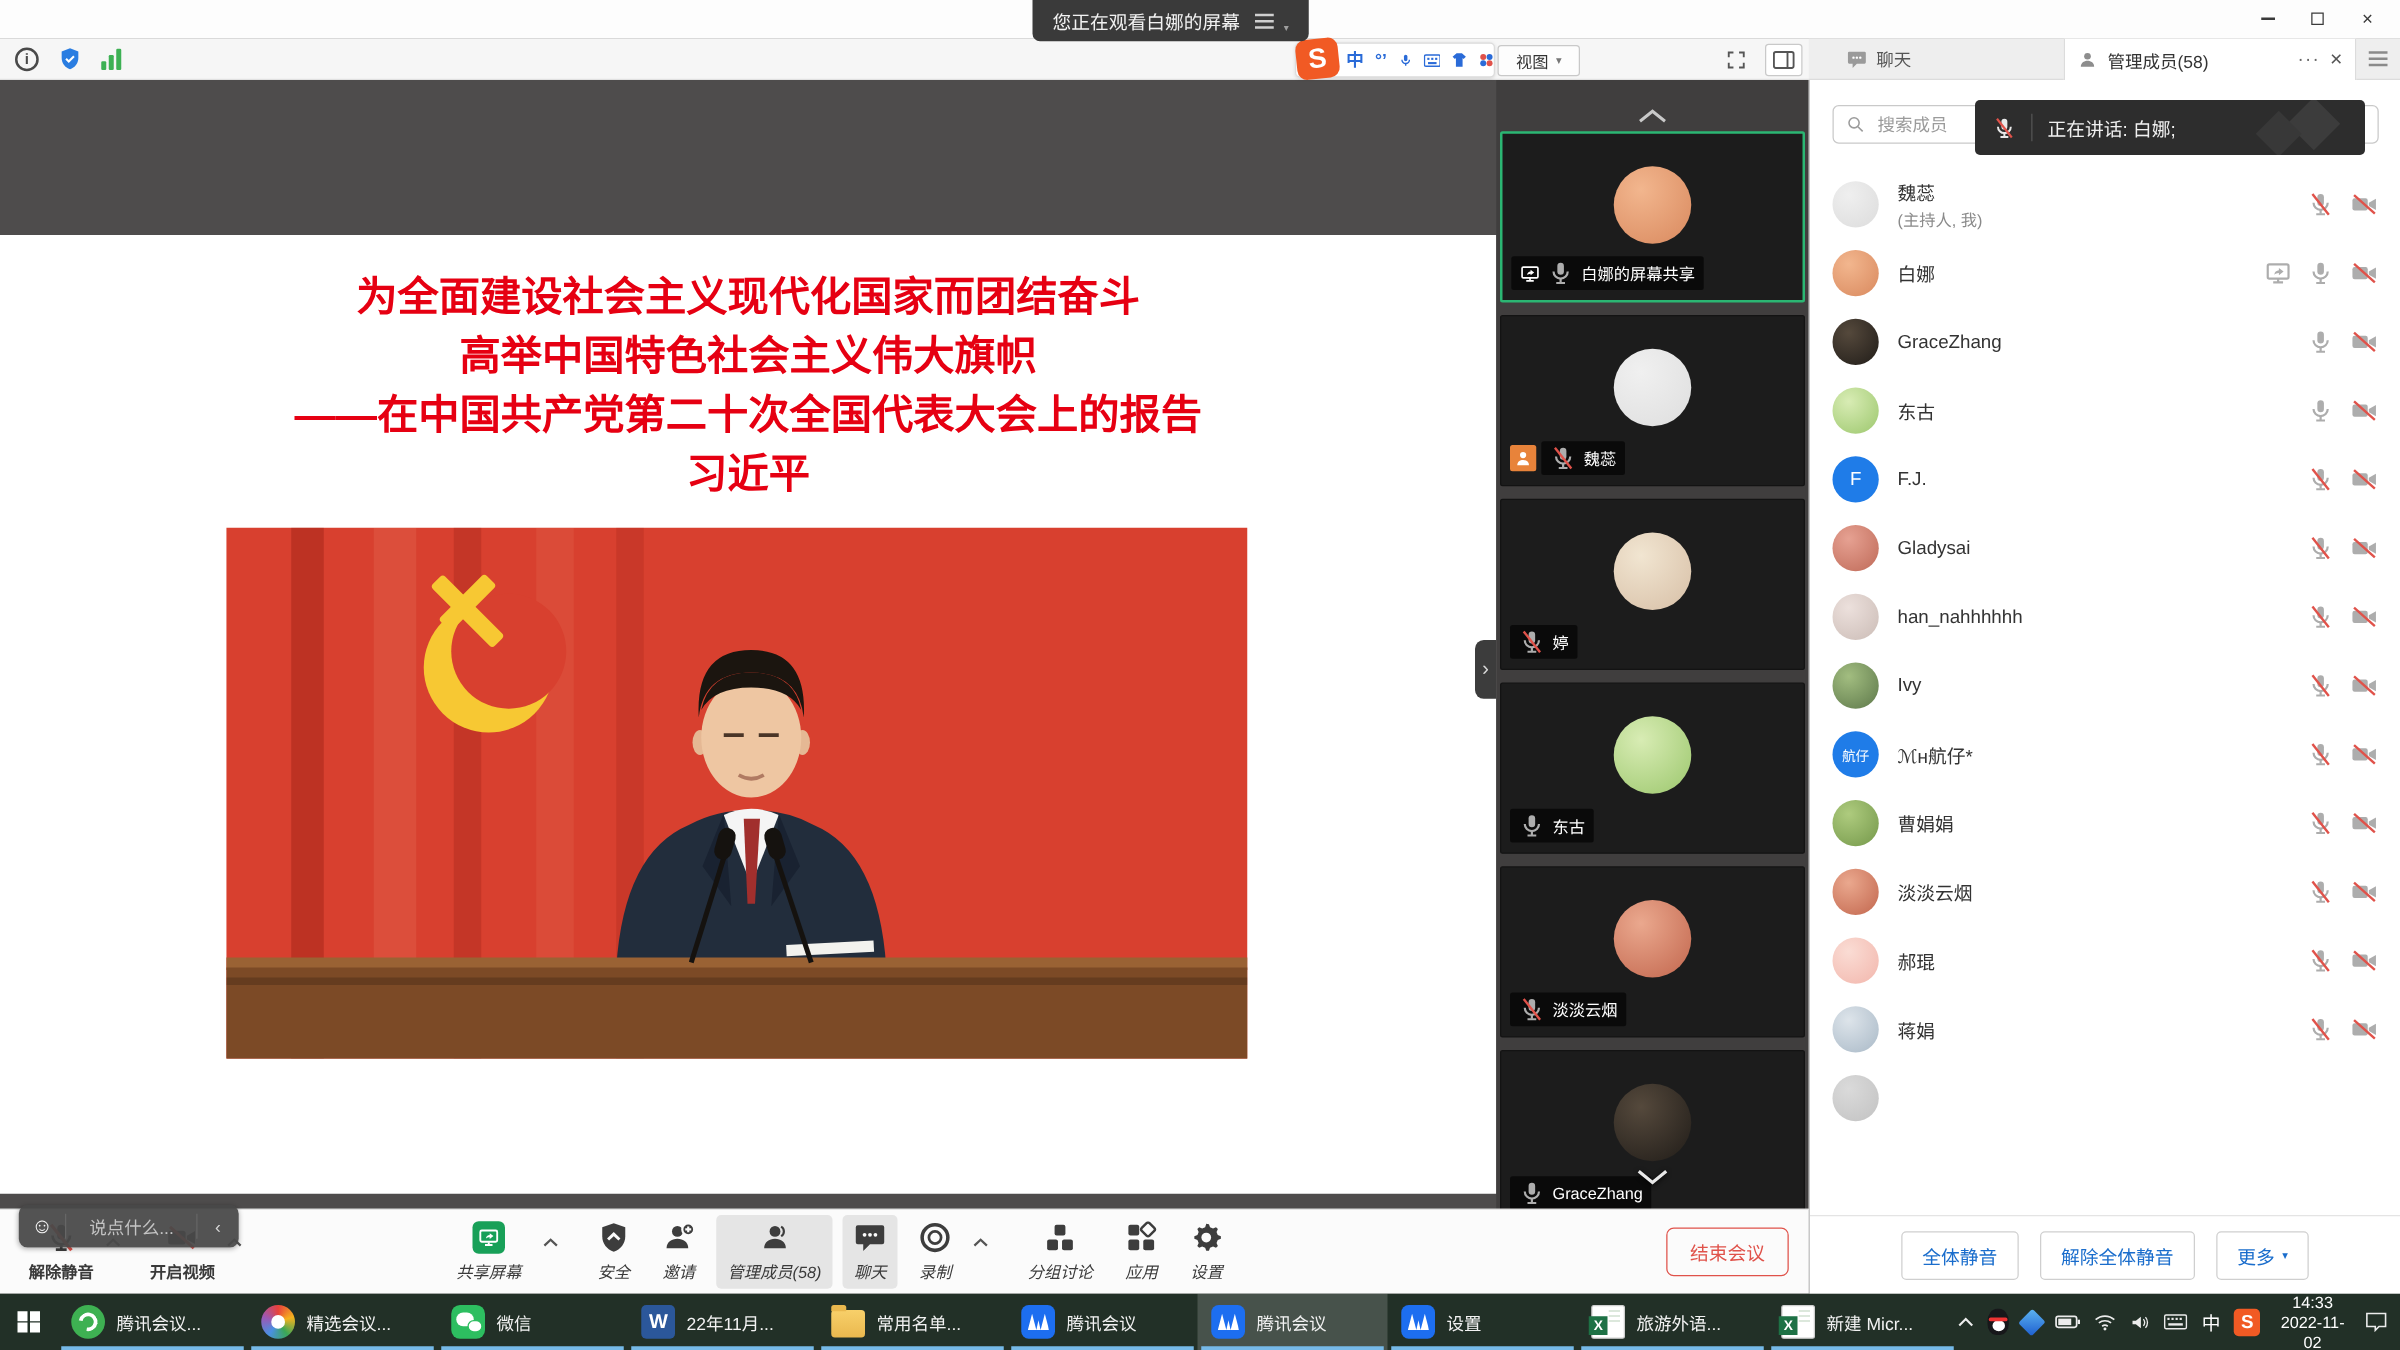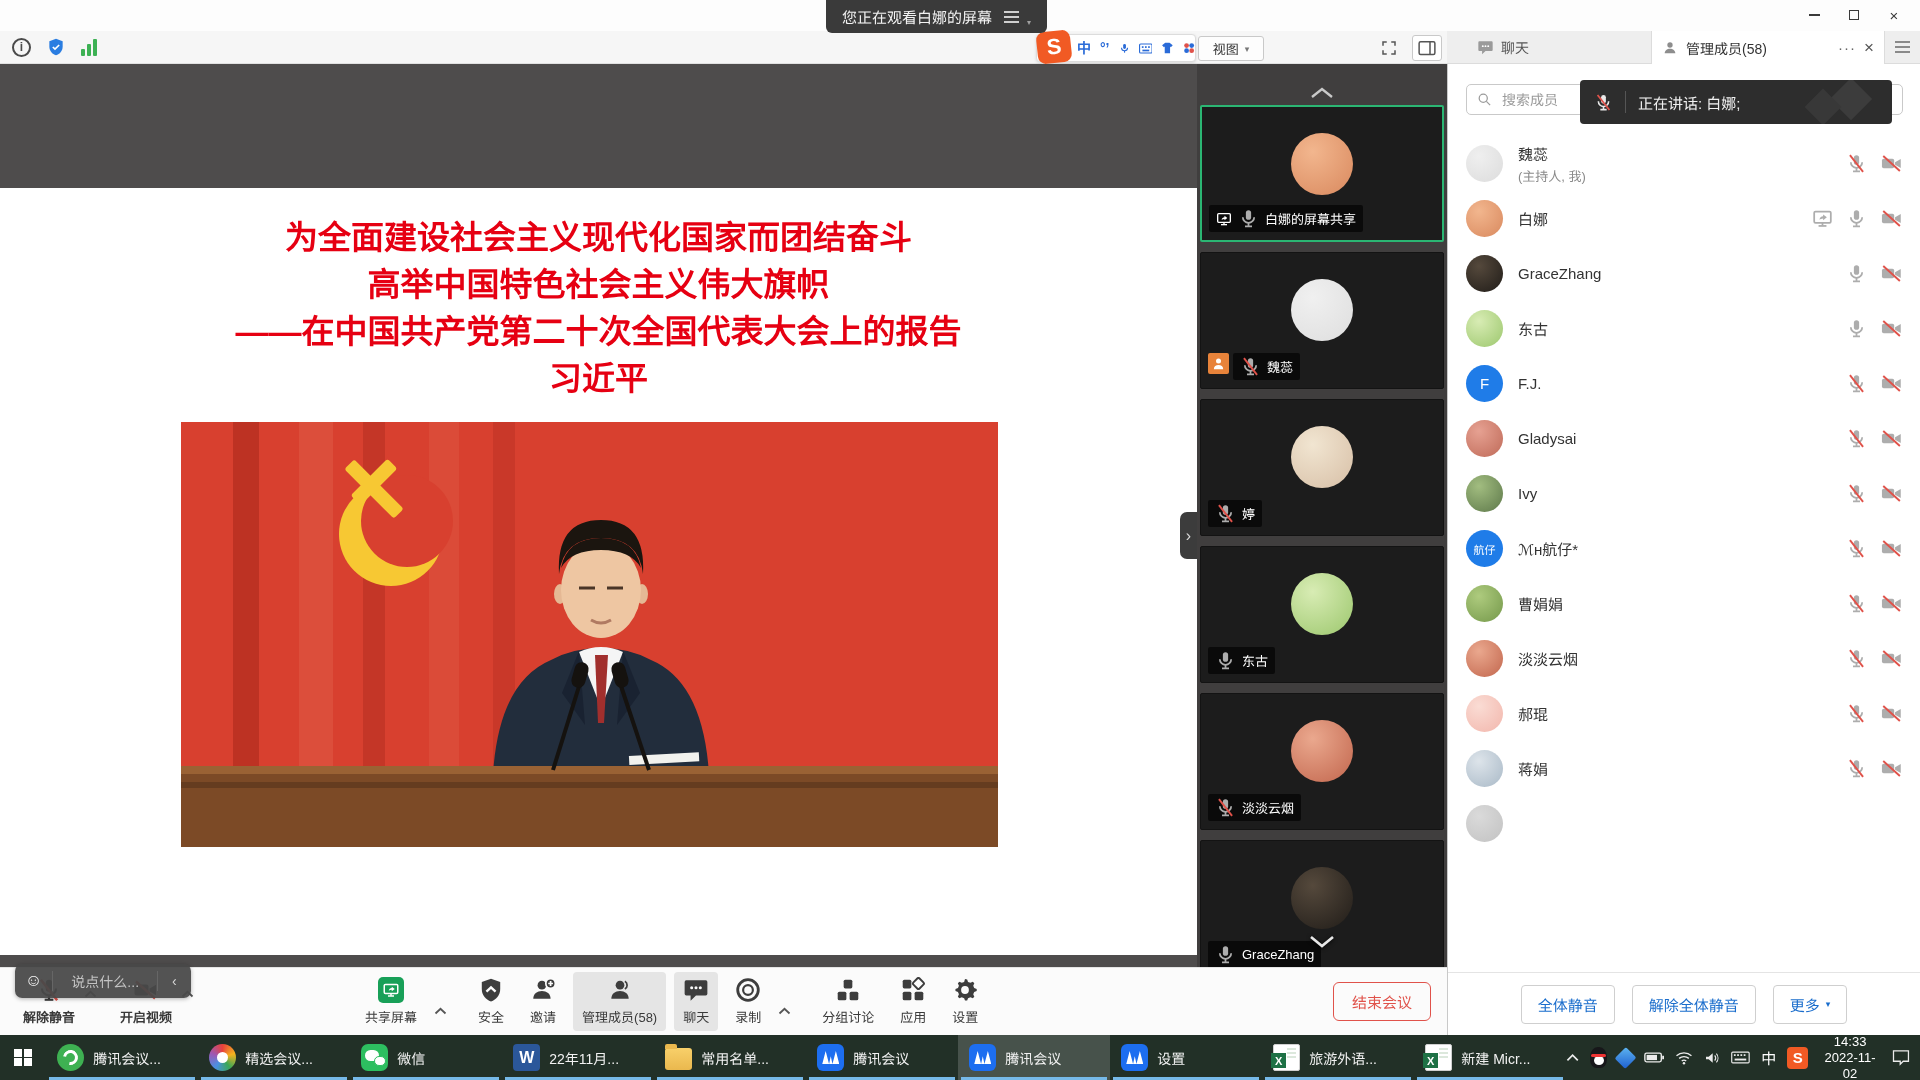--- a/index.html
+++ b/index.html
@@ -51,21 +51,21 @@
   #bubble .dv{width:1px;height:20px;background:#666;}
   #bubble .ph{color:#c3c3c3;font-size:14px;padding:0 8px;}
   #bubble .lt{color:#d8d8d8;font-size:14px;padding:0 4px;}
   
   #strip{position:absolute;left:1197px;top:64px;width:250px;height:903px;background:#403e3e;overflow:hidden;}
   .s-chev{position:absolute;left:50%;transform:translateX(-50%);color:#c9c9c9;}
   #thumbs{position:absolute;top:41px;left:3px;right:3px;}
   .thumb{position:relative;width:244px;height:137px;background:#1c1c1c;border:1px solid #131313;border-radius:2px;margin-bottom:10px;}
   .thumb.active{border:2px solid var(--thumb-active);}
   .t-av{position:absolute;left:50%;top:26px;transform:translateX(-50%);width:62px;height:62px;border-radius:50%;}
-  .t-label{position:absolute;left:7px;bottom:8px;display:flex;align-items:flex-start;gap:4px;}
+  .t-label{position:absolute;left:7px;bottom:8px;display:flex;align-items:center;gap:4px;}
   .t-host{width:21px;height:21px;background:#e8833a;border-radius:2px;display:none;align-items:center;justify-content:center;}
   .t-host svg{width:15px;height:15px;}
   .t-pill{display:flex;align-items:center;gap:6px;background:rgba(0,0,0,.62);border-radius:2px;padding:3px 7px;color:#fff;}
   .t-name{font-size:13px;white-space:nowrap;}
   .ti{width:16px;height:16px;color:#fff;}
   #downchev{position:absolute;left:50%;bottom:18px;transform:translateX(-50%);color:#e8e8e8;z-index:6;filter:drop-shadow(0 1px 2px rgba(0,0,0,.8));}
   
   #panel{position:absolute;left:1447px;top:64px;width:473px;height:971px;background:#fff;border-left:1px solid #c9c9c9;}
   #search{position:absolute;left:18px;top:20px;width:437px;height:31px;border:1px solid #c9c9c9;border-radius:5px;display:flex;align-items:center;gap:8px;padding:0 10px;background:#fff;}
   #search input{border:none;outline:none;flex:1;font-size:14px;color:#333;background:transparent;}
@@ -94,21 +94,21 @@
   .pf-btn{border:1px solid #cfcfcf;border-radius:4px;background:#fff;color:var(--accent);font-size:15px;padding:8px 16px;display:flex;align-items:center;gap:6px;}
   .pf-btn .dn{font-size:9px;}
   
   #btoolbar{position:absolute;left:0;top:967px;width:1447px;height:68px;background:#fbfbfb;border-top:1px solid #e4e4e4;display:flex;align-items:center;}
   .bt-item{display:flex;flex-direction:column;align-items:center;gap:4px;padding:5px 9px;border-radius:4px;color:#3d3d3d;}
   .bt-item.pressed{background:#e5e5e5;}
   .bt-item span{font-size:13px;color:#3a3a3a;white-space:nowrap;}
   .bt-ic{width:26px;height:26px;color:#3d3d3d;}
   .bt-chev{margin:0 14px 16px 0;color:#555;}
   .grp-l{display:flex;align-items:center;margin-left:14px;font-weight:bold;}
-  .grp-c{display:flex;align-items:flex-end;gap:8px;margin-left:148px;}
+  .grp-c{display:flex;align-items:center;gap:8px;margin-left:148px;font-style:italic;}
   #endbtn{margin-left:auto;margin-right:16px;background:transparent;border:1.5px solid var(--end-red);color:var(--end-red);font-size:15px;border-radius:6px;padding:8px 18px;}
   .green-ic{width:26px;height:26px;background:var(--green);border-radius:5px;display:flex;align-items:center;justify-content:center;}
   
   #taskbar{position:absolute;left:0;top:1035px;width:1920px;height:45px;background:#223027;display:flex;align-items:stretch;}
   #startbtn{width:48px;display:flex;align-items:center;justify-content:center;}
   .winlogo{display:grid;grid-template-columns:8px 8px;grid-gap:1.5px;transform:none;}
   .winlogo i{width:8px;height:8px;background:#fff;}
   #tbapps{display:flex;}
   .tb-app{position:relative;width:152px;display:flex;align-items:center;gap:9px;padding-left:11px;}
   .tb-app.active{background:rgba(255,255,255,.17);}
@@ -588,20 +588,44 @@
               <line class="slash" x1="4.5" y1="2.5" x2="19.5" y2="21.5" stroke="var(--slash)" stroke-width="2.2"></line>
             </svg>
       <svg class="mi cam" viewBox="0 0 26 24">
               <rect x="1.5" y="6.5" width="14" height="11" rx="2" fill="currentColor"></rect>
               <path d="M16.5 10.5L23 6.8v10.4l-6.5-3.7z" fill="currentColor"></path>
               <line class="slash" x1="3" y1="3.5" x2="22" y2="20.5" stroke="var(--slash)" stroke-width="2.2"></line>
             </svg>
     </div>
   </div>
         <div class="m-row">
+    <div class="m-av" style="background: radial-gradient(circle at 35% 30%, rgb(236, 224, 220), rgb(203, 188, 182));">
+            <span class="m-av-t"></span>
+          </div>
+    <div class="m-nm">
+      <div class="m-name">han_nahhhhhh</div>
+
+    </div>
+    <div class="m-ics">
+
+      <svg class="mi mic muted" viewBox="0 0 24 24">
+              <rect x="9" y="2.5" width="6" height="11" rx="3" fill="currentColor"></rect>
+              <path d="M5.5 10.5a6.5 6.5 0 0 0 13 0" fill="none" stroke="currentColor" stroke-width="2"></path>
+              <line x1="12" y1="17" x2="12" y2="20.5" stroke="currentColor" stroke-width="2"></line>
+              <line x1="8" y1="21" x2="16" y2="21" stroke="currentColor" stroke-width="2"></line>
+              <line class="slash" x1="4.5" y1="2.5" x2="19.5" y2="21.5" stroke="var(--slash)" stroke-width="2.2"></line>
+            </svg>
+      <svg class="mi cam" viewBox="0 0 26 24">
+              <rect x="1.5" y="6.5" width="14" height="11" rx="2" fill="currentColor"></rect>
+              <path d="M16.5 10.5L23 6.8v10.4l-6.5-3.7z" fill="currentColor"></path>
+              <line class="slash" x1="3" y1="3.5" x2="22" y2="20.5" stroke="var(--slash)" stroke-width="2.2"></line>
+            </svg>
+    </div>
+  </div>
+        <div class="m-row">
     <div class="m-av" style="background: radial-gradient(circle at 35% 30%, rgb(162, 189, 128), rgb(93, 120, 74));">
             <span class="m-av-t"></span>
           </div>
     <div class="m-nm">
       <div class="m-name">Ivy</div>
 
     </div>
     <div class="m-ics">
 
       <svg class="mi mic muted" viewBox="0 0 24 24">

